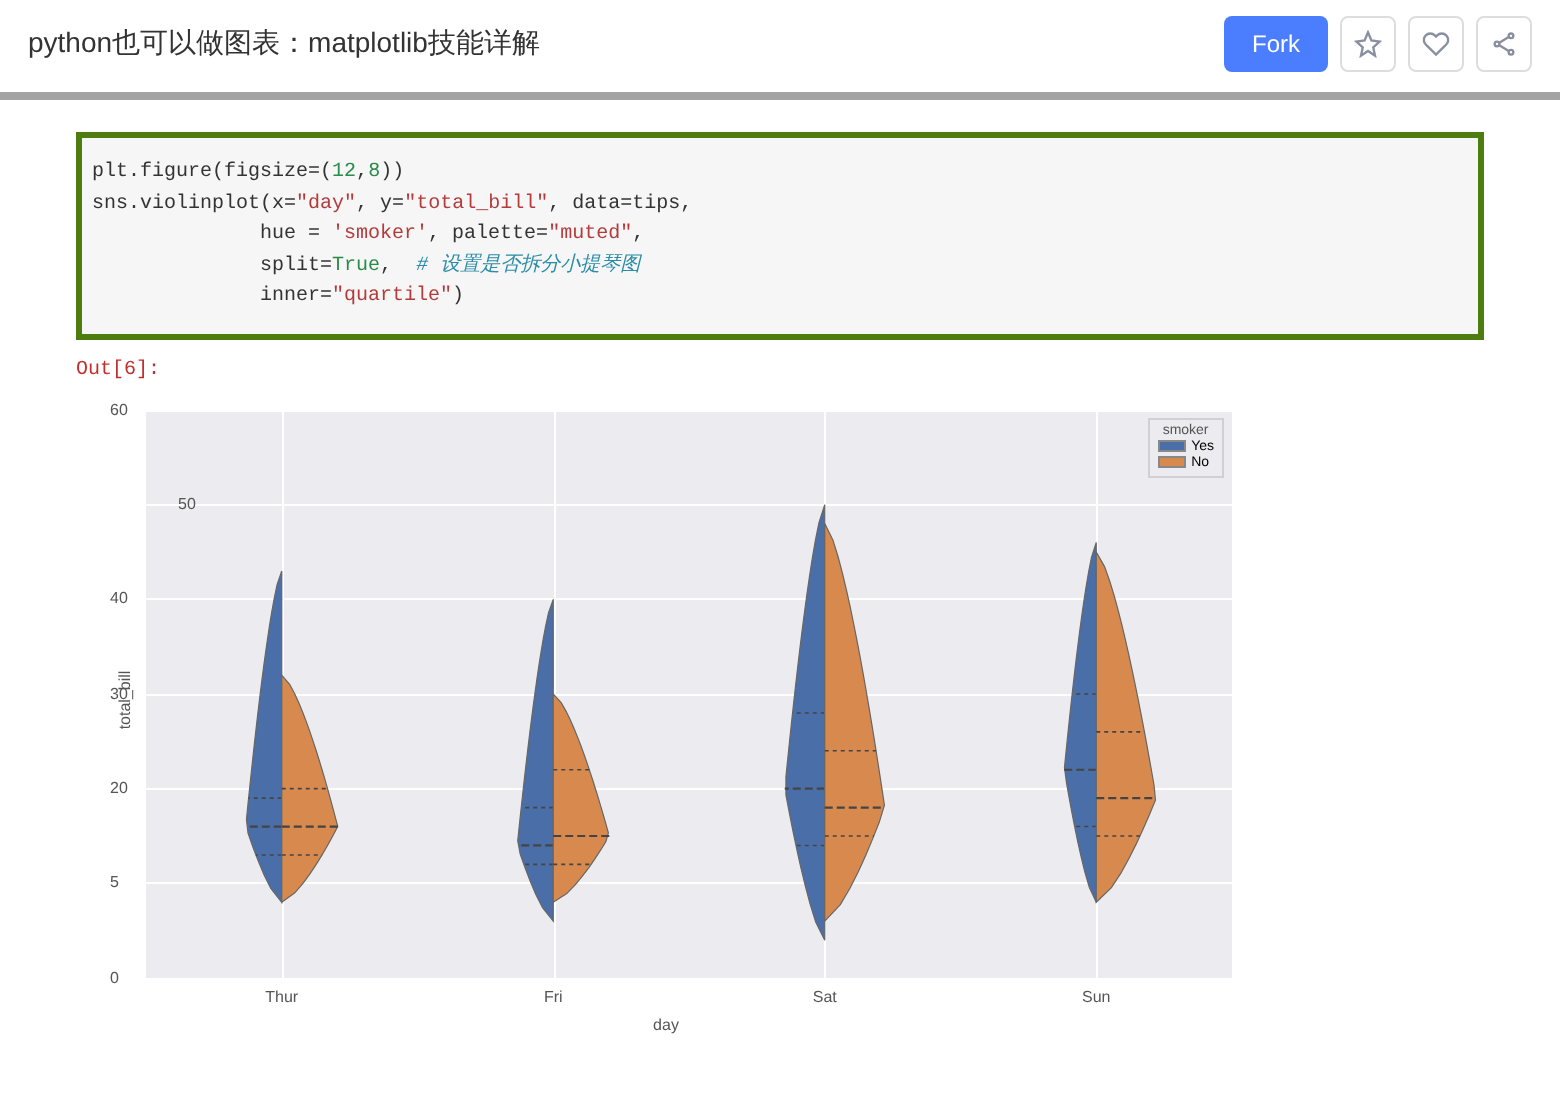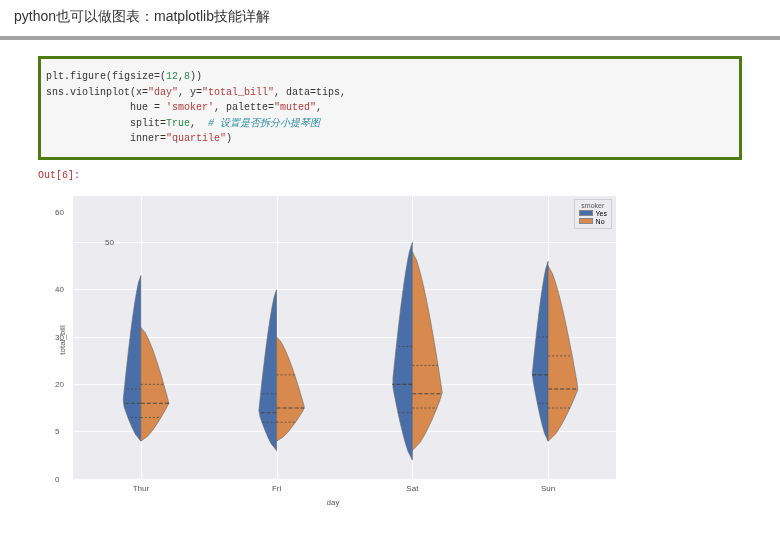--- a/index.html
+++ b/index.html
@@ -41,20 +41,42 @@
     .legend { position: absolute; top: 12px; right: 16px; background: #ececf0; border: 1px solid #d0d0d4; padding: 2px 4px; font-size: 7px; }
     .legend-title { color: #555; text-align: center; margin-bottom: 1px; }
     .legend-row { display: flex; align-items: center; gap: 3px; margin: 1px 0; }
     .legend-swatch { width: 14px; height: 6px; border: 1px solid #888; }
   </style>
 </head>
 <body>
 
 <div class="header">
   <span class="header-title">python也可以做图表：matplotlib技能详解</span>
+  <div class="header-actions">
+    <button class="btn-fork">Fork</button>
+    <button class="icon-btn">
+      <svg viewBox="0 0 24 24" fill="none" stroke="currentColor" stroke-width="2">
+          <path d="M12 2l2.9 6.9L22 10l-5.5 5 1.5 7L12 18l-6 4 1.5-7L2 10l7.1-1.1z"></path>
+        </svg>
+    </button>
+    <button class="icon-btn">
+      <svg viewBox="0 0 24 24" fill="none" stroke="currentColor" stroke-width="2">
+          <path d="M20.8 4.6a5.5 5.5 0 0 0-7.8 0L12 5.6l-1-1a5.5 5.5 0 0 0-7.8 7.8l1 1L12 21l7.8-7.6 1-1a5.5 5.5 0 0 0 0-7.8z"></path>
+        </svg>
+    </button>
+    <button class="icon-btn">
+      <svg viewBox="0 0 24 24" fill="none" stroke="currentColor" stroke-width="2">
+          <circle cx="18" cy="5" r="2"></circle>
+          <circle cx="6" cy="12" r="2"></circle>
+          <circle cx="18" cy="19" r="2"></circle>
+          <line x1="8" y1="11" x2="16" y2="6"></line>
+          <line x1="8" y1="13" x2="16" y2="18"></line>
+        </svg>
+    </button>
+  </div>
 </div>
 
 <div class="content">
   <div class="code-block"><span class="tok-fn">plt.figure(figsize=(</span><span class="tok-num">12</span><span>,</span><span class="tok-num">8</span><span>))</span>
 <span class="tok-fn">sns.violinplot(x=</span><span class="tok-str">"day"</span><span>, y=</span><span class="tok-str">"total_bill"</span><span>, data=tips,</span>
 <span>              hue = </span><span class="tok-str">'smoker'</span><span>, palette=</span><span class="tok-str">"muted"</span><span>,</span>
 <span>              split=</span><span class="tok-bool">True</span><span>,  </span><span class="tok-cmt"># 设置是否拆分小提琴图</span>
 <span>              inner=</span><span class="tok-str">"quartile"</span><span>)</span></div>
   <div class="prompt-out">Out[6]:</div>
 
@@ -83,22 +105,22 @@
       <div class="legend-row">
         <span class="legend-swatch" id="swatch1" style="background: rgb(216, 138, 78);"></span>
         <span>No</span>
       </div>
     </div>
   <div class="y-tick" style="position: absolute; top: 292px; left: 17px; right: auto;">0</div>
       <div class="y-tick" style="position: absolute; top: 244.667px; left: 17px; right: auto;">5</div>
       <div class="y-tick" style="position: absolute; top: 197.333px; left: 17px; right: auto;">20</div>
       <div class="y-tick" style="position: absolute; top: 150px; left: 17px; right: auto;">30</div>
       <div class="y-tick" style="position: absolute; top: 102.667px; left: 17px; right: auto;">40</div>
-      <div class="y-tick" style="position: absolute; top: 55.3333px; left: 19px; right: auto; padding-left: 48px;">50</div>
-      <div class="y-tick" style="position: absolute; top: 8px; left: 17px; right: auto; margin-top: 17px;">60</div>
+      <div class="y-tick" style="position: absolute; top: 55.3333px; left: 3px; right: auto; padding-left: 48px;">50</div>
+      <div class="y-tick" style="position: absolute; top: 8px; left: 17px; right: auto;">60</div>
       <div class="x-tick" style="left: 102.875px;">Thur</div>
       <svg width="590" height="320" style="position: absolute; left: 0px; top: 0px; overflow: visible;">
         <path d="M 102.875 254.13333333333333 L 102.875 254.13333333333333 L 97.40724210861609 247.23055555555555 L 93.99260110005542 240.32777777777778 L 91.0773867674223 233.425 L 88.44550041625604 226.52222222222224 L 86.00604113930788 219.61944444444444 L 85.22647617296704 212.71666666666667 L 85.91866934051387 205.81388888888887 L 86.62319435756987 198.91111111111113 L 87.34106393367645 192.00833333333333 L 88.07344793952316 185.10555555555555 L 88.82171096059214 178.20277777777778 L 89.58746246706869 171.3 L 90.3726252726708 164.39722222222224 L 91.17953127194319 157.49444444444444 L 92.01105924328186 150.59166666666667 L 92.87084013827737 143.68888888888887 L 93.763575935955 136.7861111111111 L 94.69556119961035 129.88333333333335 L 95.67559450700134 122.98055555555558 L 96.71671723801538 116.07777777777775 L 97.83996480830183 109.17499999999998 L 99.08413229089216 102.27222222222224 L 100.54144719910113 95.36944444444441 L 102.875 88.46666666666667 L 102.875 88.46666666666667 Z" fill="#4a6fa8" stroke="#666" stroke-width="0.6"></path>
         <line x1="102.875" x2="89.92145860670385" y1="230.46666666666667" y2="230.46666666666667" stroke="#444" stroke-width="0.8" stroke-dasharray="2,2"></line>
         <line x1="102.875" x2="84.875" y1="216.26666666666665" y2="216.26666666666665" stroke="#444" stroke-width="1.1" stroke-dasharray="4,2"></line>
         <line x1="102.875" x2="86.29953428792393" y1="202.06666666666666" y2="202.06666666666666" stroke="#444" stroke-width="0.8" stroke-dasharray="2,2"></line>
       </svg>
       <svg width="590" height="320" style="position: absolute; left: 0px; top: 0px; overflow: visible;">
         <path d="M 102.875 254.13333333333333 L 102.875 254.13333333333333 L 109.40623094075765 249.4 L 113.48501596557279 244.66666666666669 L 116.96723636129235 239.93333333333334 L 120.11102178682883 235.2 L 123.02495327846069 230.46666666666667 L 125.76790550895637 225.73333333333335 L 128.37637915822256 221 L 130.875 216.26666666666665 L 129.63819292925172 211.53333333333333 L 128.37637915822256 206.8 L 127.08720766239615 202.06666666666666 L 125.76790550895637 197.33333333333334 L 124.41515991006354 192.60000000000002 L 123.02495327846069 187.86666666666667 L 121.59232580864304 183.13333333333333 L 120.11102178682883 178.39999999999998 L 118.5729402416181 173.66666666666666 L 116.96723636129235 168.93333333333334 L 115.27875120396898 164.2 L 113.48501596557279 159.46666666666667 L 111.54978903387058 154.73333333333332 L 109.40623094075765 150 L 106.89544424248962 145.26666666666665 L 102.875 140.53333333333333 L 102.875 140.53333333333333 Z" fill="#d88a4e" stroke="#666" stroke-width="0.6"></path>
         <line x1="102.875" x2="123.02495327846069" y1="230.46666666666667" y2="230.46666666666667" stroke="#444" stroke-width="0.8" stroke-dasharray="2,2"></line>

